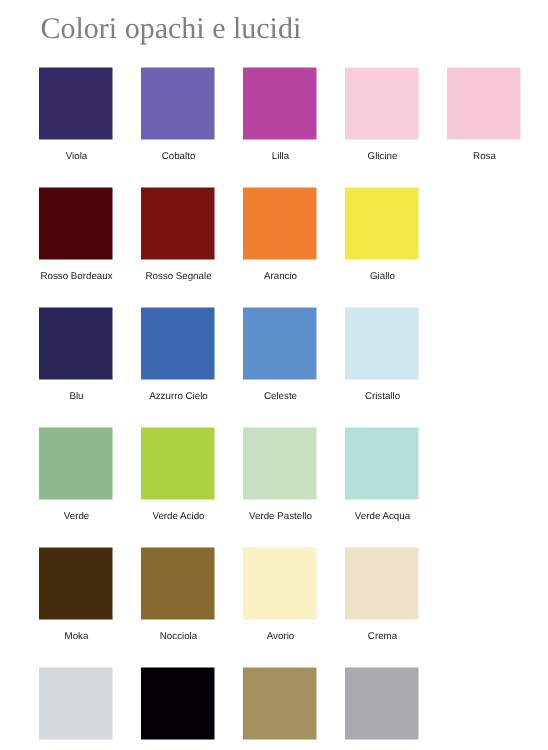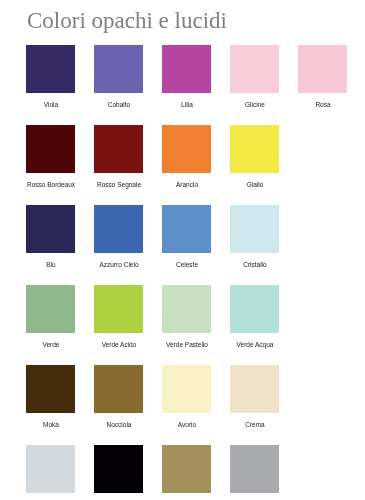--- a/index.html
+++ b/index.html
@@ -12,21 +12,21 @@
     background: #ffffff;
     font-family: "Liberation Sans", sans-serif;
     overflow: hidden;
     position: relative;
   }
   .page-title {
     position: absolute;
     left: 27px;
     top: 8px;
     font-family: "Liberation Serif", serif;
-    font-size: 23px;
+    font-size: 20px;
     font-weight: 400;
     color: #7f7f7f;
     letter-spacing: 0px;
     white-space: nowrap;
   }
   .palette-grid {
     position: absolute;
     left: 26px;
     top: 45px;
     width: 340px;

